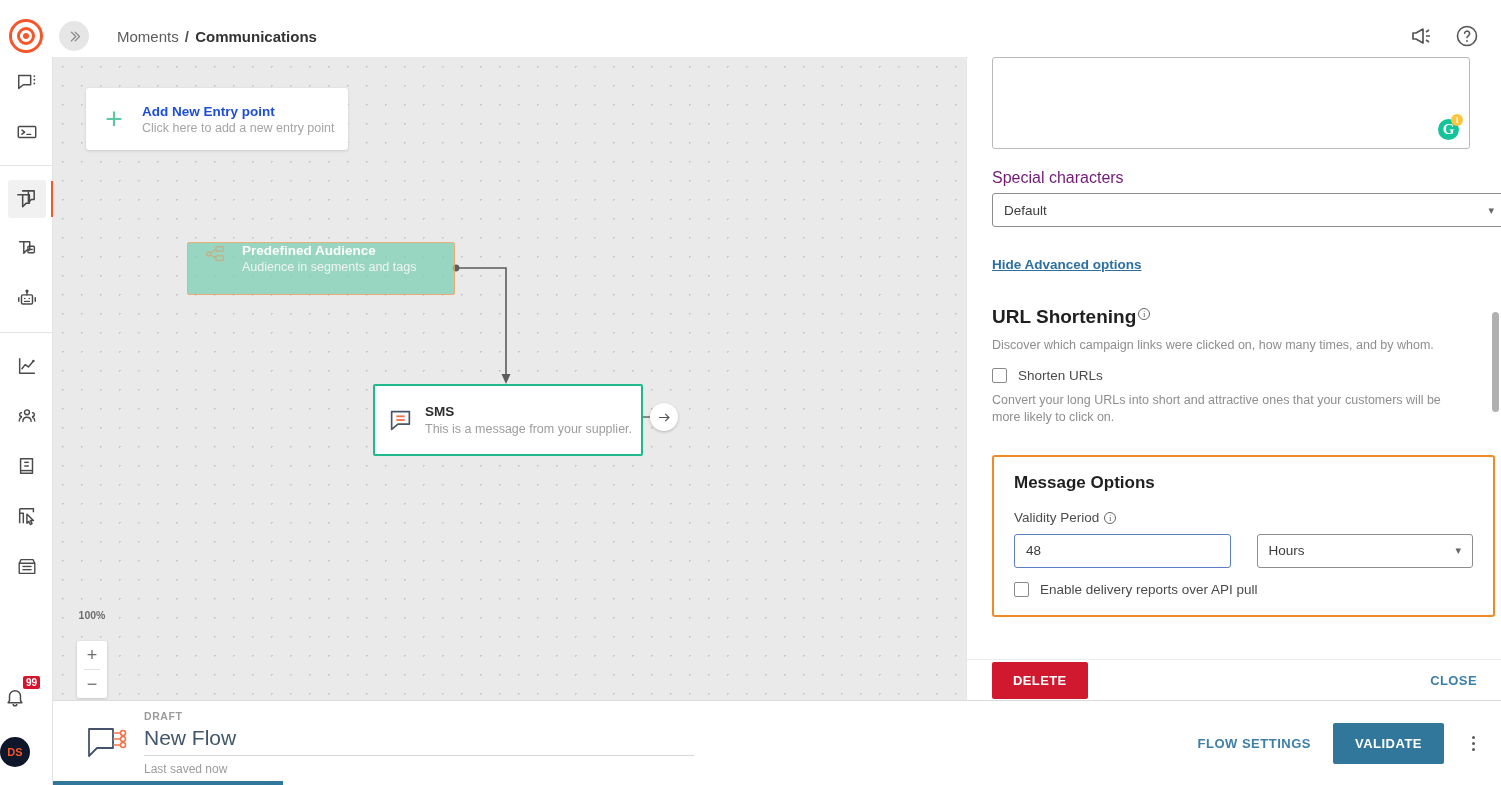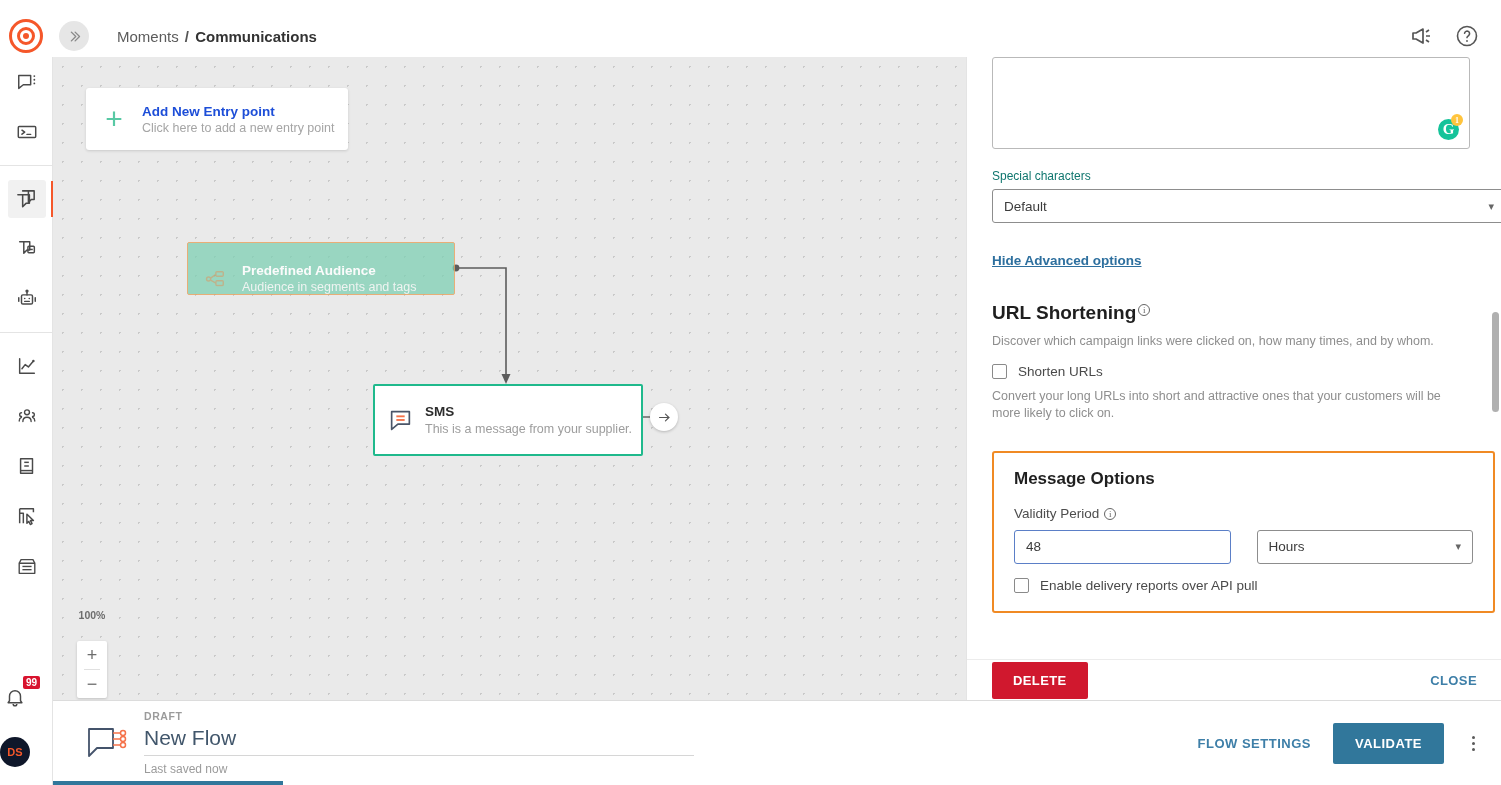--- a/index.html
+++ b/index.html
@@ -87,21 +87,21 @@
     background: #fff; border-radius: 3px; box-shadow: 0 1px 3px rgba(0,0,0,.14);
     display: flex; align-items: center; cursor: pointer;
   }
   .entry-plus { width: 56px; text-align: center; color: #58c9a4; font-size: 30px; font-weight: 300; line-height: 1; }
   .entry-title { font-size: 13.5px; font-weight: bold; color: #1d4ed8; }
   .entry-sub { font-size: 12.5px; color: #a5a5a5; margin-top: 2px; }
 
   .node-audience {
     position: absolute; left: 134px; top: 185px; width: 268px; height: 53px;
     background: rgba(126,207,180,.88); border: 1px solid #e8a463; border-radius: 2px;
-    display: flex; align-items: flex-end; opacity: .85; cursor: move;
+    display: flex; align-items: flex-start; opacity: .85; cursor: move;
   }
   .node-audience .n-icon { width: 54px; text-align: center; color: #d98a4a; opacity:.55; }
   .node-audience .n-title { font-size: 13.5px; font-weight: bold; color: #ffffff; }
   .node-audience .n-sub { font-size: 12.5px; color: #f0f6f3; margin-top: 2px; }
 
   .node-sms {
     position: absolute; left: 320px; top: 327px; width: 270px; height: 72px;
     background: #fff; border: 2px solid #1fb98c; border-radius: 2px;
     display: flex; align-items: center; cursor: pointer;
   }
@@ -138,21 +138,21 @@
   .grammarly {
     position: absolute; right: 10px; bottom: 8px; width: 21px; height: 21px; border-radius: 50%;
     background: #15c39a; color: #fff; font-size: 15px; font-weight: bold;
     display: flex; align-items: center; justify-content: center; font-family: "Liberation Serif", serif;
   }
   .grammarly-badge {
     position: absolute; right: -4px; top: -5px; width: 12px; height: 12px; border-radius: 50%;
     background: #ffc43d; color: #fff; font-size: 8px; font-weight: bold;
     display: flex; align-items: center; justify-content: center;
   }
-  .field-label { font-size: 12px; color: #0f766e; margin-top: 20px; margin-bottom: 6px; }
+  .field-label { font-size: 16px; color: #701a75; margin-top: 20px; margin-bottom: 6px; }
   .select-box {
     width: 514px; height: 34px; border: 1px solid #8d8d8d; border-radius: 3px;
     display: flex; align-items: center; padding: 0 11px; font-size: 13.5px; color: #3c3c3c;
     cursor: pointer; background: #fff;
   }
   .select-box .chev { margin-left: auto; color: #666; font-size: 11px; }
   .link-advanced {
     display: inline-block; margin-top: 30px; font-size: 13.5px; font-weight: bold;
     color: #2d6f9e; text-decoration: underline; cursor: pointer;
   }

